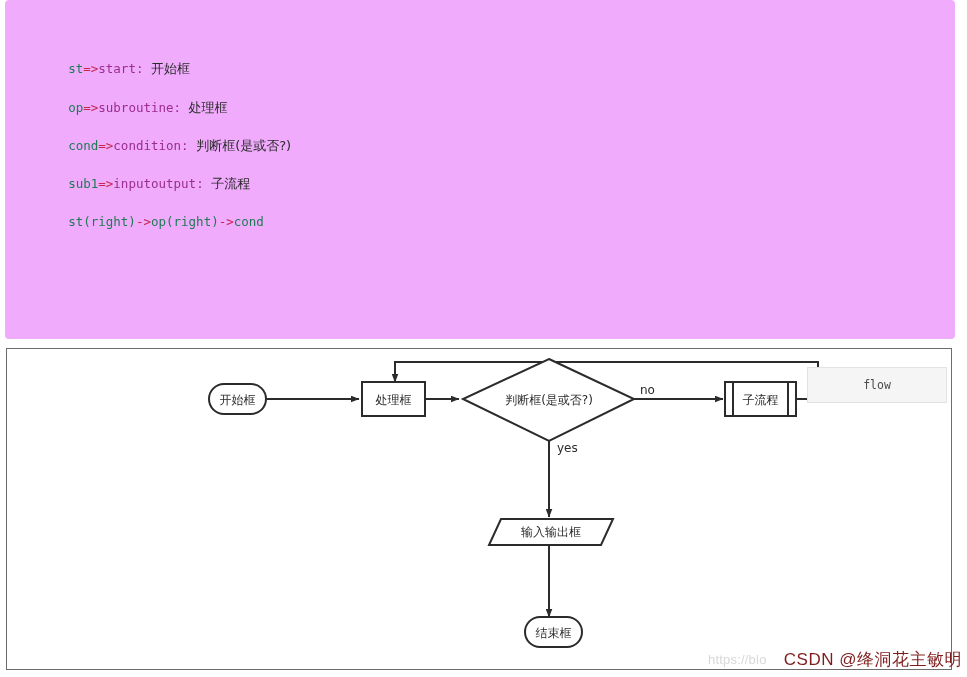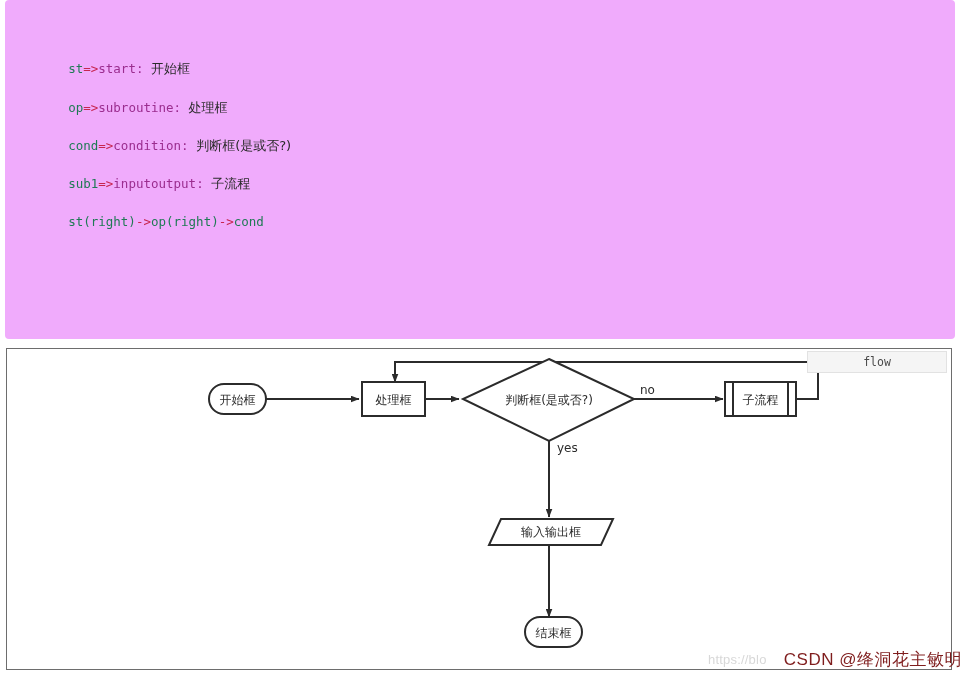--- a/index.html
+++ b/index.html
@@ -52,23 +52,23 @@
     top: 348px;
     width: 946px;
     height: 322px;
     background: #ffffff;
     border: 1px solid #6d6d6d;
     overflow: hidden;
   }
   #flow-label {
     position: absolute;
     left: 800px;
-    top: 2px;
+    top: 18px;
     width: 140px;
-    height: 22px;
+    height: 36px;
     background: #f5f5f5;
     border: 1px solid #e2e2e2;
     color: #4a4a4a;
     font-family: "DejaVu Sans Mono", "Liberation Mono", monospace;
     font-size: 11.5px;
     display: flex;
     align-items: center;
     justify-content: center;
     z-index: 5;
   }

